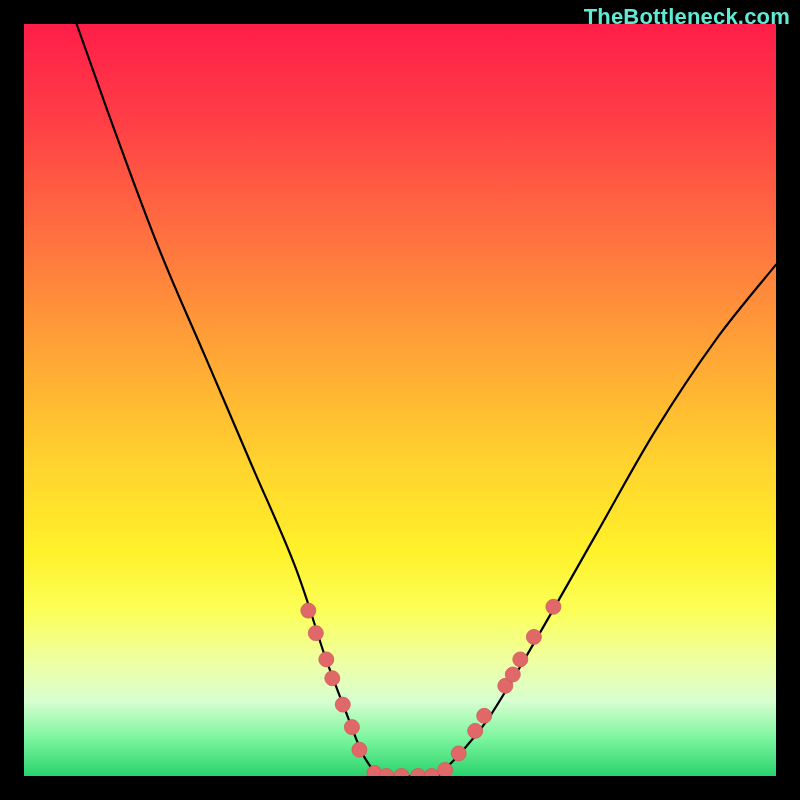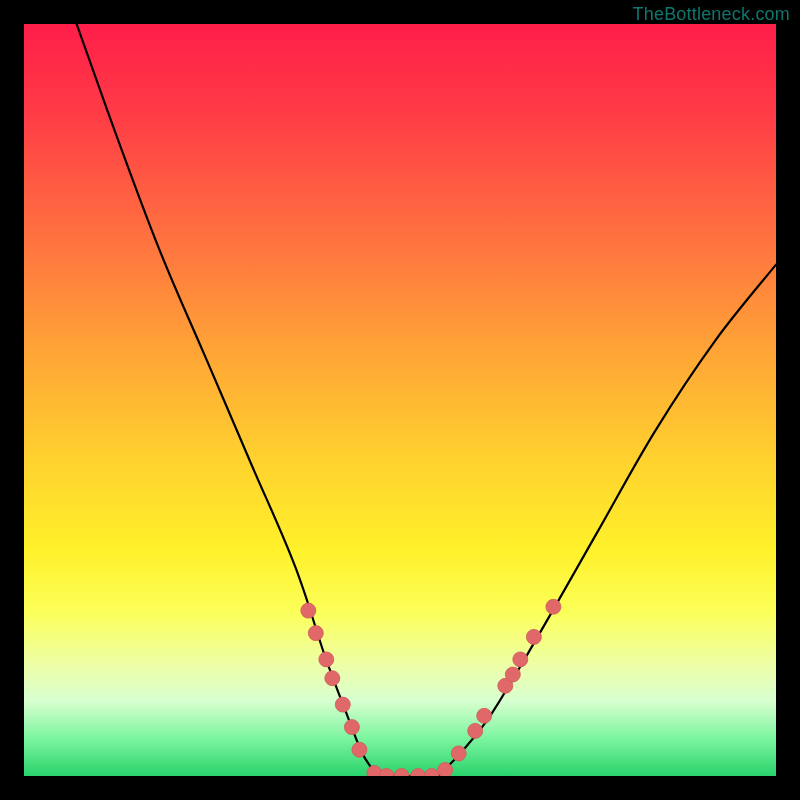--- a/index.html
+++ b/index.html
@@ -37,24 +37,24 @@
       #eeffa5 85%,
       #d8ffd0 90%,
       #7cf59e 95%,
       #29d36b 100%
     );
   }
   .watermark {
     position: absolute;
     top: 4px;
     right: 10px;
-    color: #0f766e;
-    font-size: 18px;
+    color: #5eead4;
+    font-size: 22px;
     letter-spacing: 0.2px;
-    font-weight: 400;
+    font-weight: 700;
     user-select: none;
   }
   svg {
     position: absolute;
     left: 0;
     top: 0;
   }
 </style>
 </head>
 <body>

